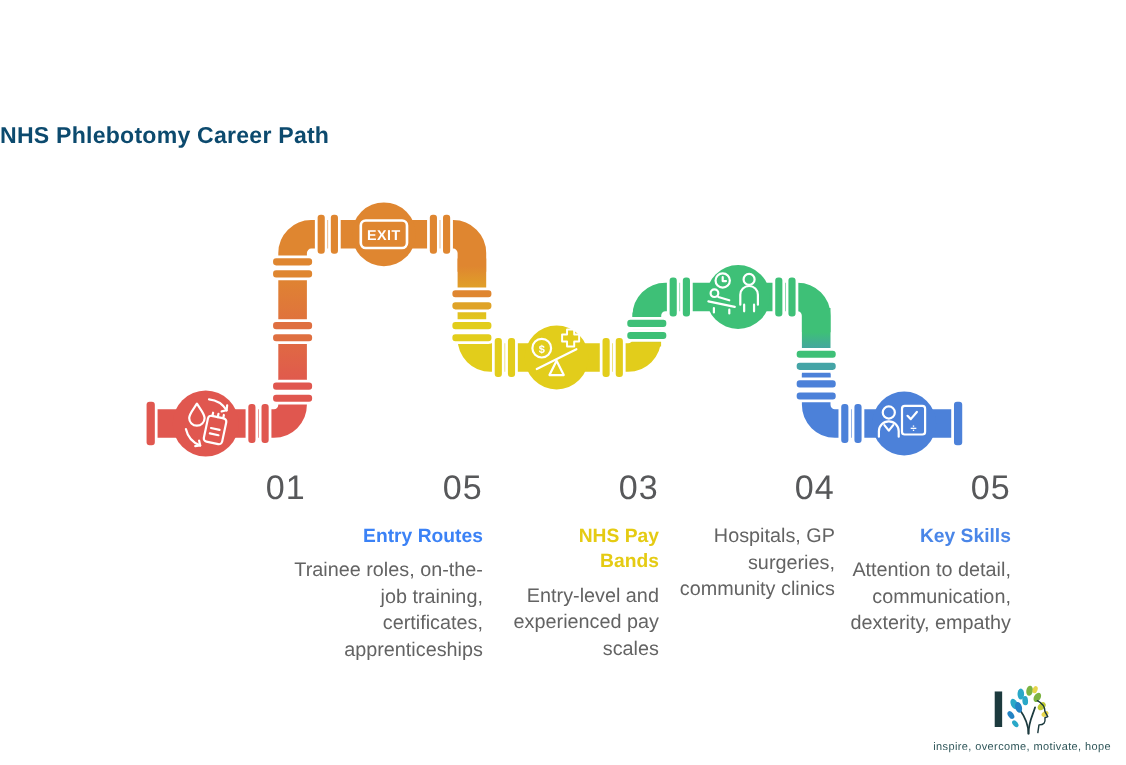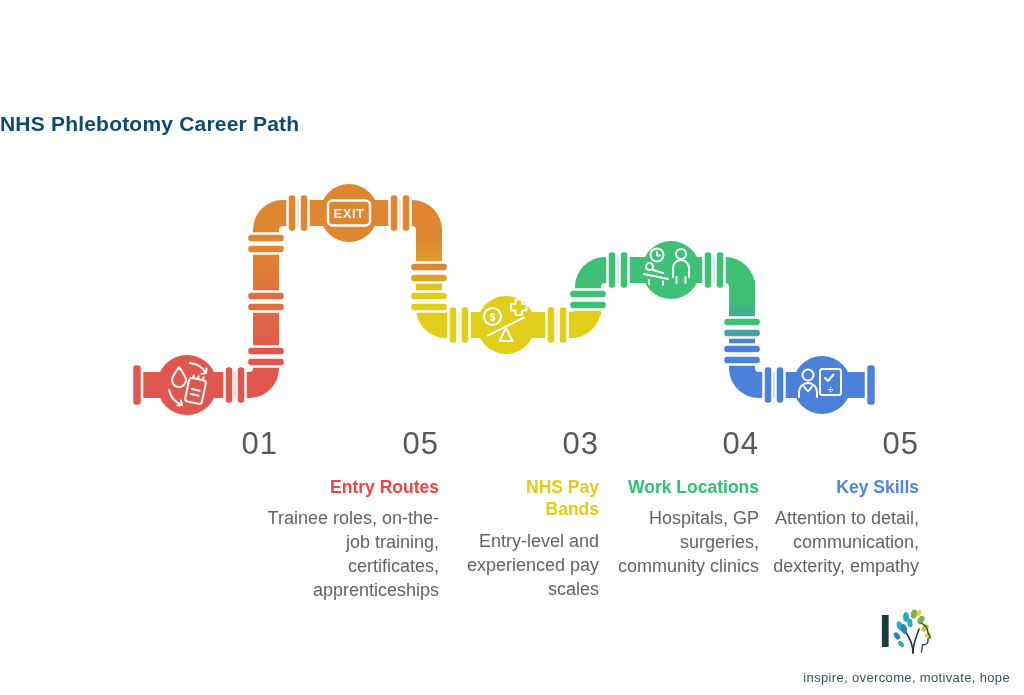--- a/index.html
+++ b/index.html
@@ -19,32 +19,32 @@
     font-size:31px;color:#57585a;font-weight:400;letter-spacing:1px;
     margin-bottom:14px;
   }
   .step-title{
     font-size:17.5px;font-weight:700;line-height:1.28;margin-bottom:9px;
     white-space:pre-line;
   }
   .step-desc{
     font-size:18px;color:#636363;line-height:1.33;white-space:pre-line;
   }
-  .t0{color:#e2483d}.t1{color:#ef4444}.t2{color:#e5cb13}.t3{color:#2fc173}.t4{color:#4a86e8}
+  .t0{color:#e2483d}.t1{color:#3b82f6}.t2{color:#e5cb13}.t3{color:#2fc173}.t4{color:#4a86e8}
   .s0{left:94px}.s1{left:255px}.s2{left:415px}.s3{left:575px}.s4{left:735px}
   .logo{
     position:absolute;right:14px;bottom:10px;text-align:center;
   }
   .logo-row{
     display:flex;align-items:center;justify-content:center;
     color:#1c3a3e;font-weight:700;font-size:47px;line-height:1;letter-spacing:-1px;
   }
   .logo-row .tree{margin:0 1px;}
   .logo-tagline{
-    font-size:13px;color:#2e5558;letter-spacing:.35px;margin-top:16px;
+    font-size:10px;color:#2e5558;letter-spacing:.35px;margin-top:6px;
   }
 </style>
 </head>
 <body>
 
 <div class="page-title">NHS Phlebotomy Career Path</div>
 
 <svg class="pipe-svg" width="1024" height="470" viewBox="0 0 1024 470">
   <defs>
     <linearGradient id="gro" gradientUnits="userSpaceOnUse" x1="0" y1="352" x2="0" y2="248">
@@ -198,21 +198,20 @@
 <div class="step s2">
   <div class="step-num">03</div>
   <div class="step-title t2">NHS Pay
 Bands</div>
   <div class="step-desc">Entry-level and
 experienced pay
 scales</div>
 </div>
 <div class="step s3">
   <div class="step-num">04</div>
-  <div class="step-title t3">Work Locations</div>
   <div class="step-desc">Hospitals, GP
 surgeries,
 community clinics</div>
 </div>
 <div class="step s4">
   <div class="step-num">05</div>
   <div class="step-title t4">Key Skills</div>
   <div class="step-desc">Attention to detail,
 communication,
 dexterity, empathy</div>

